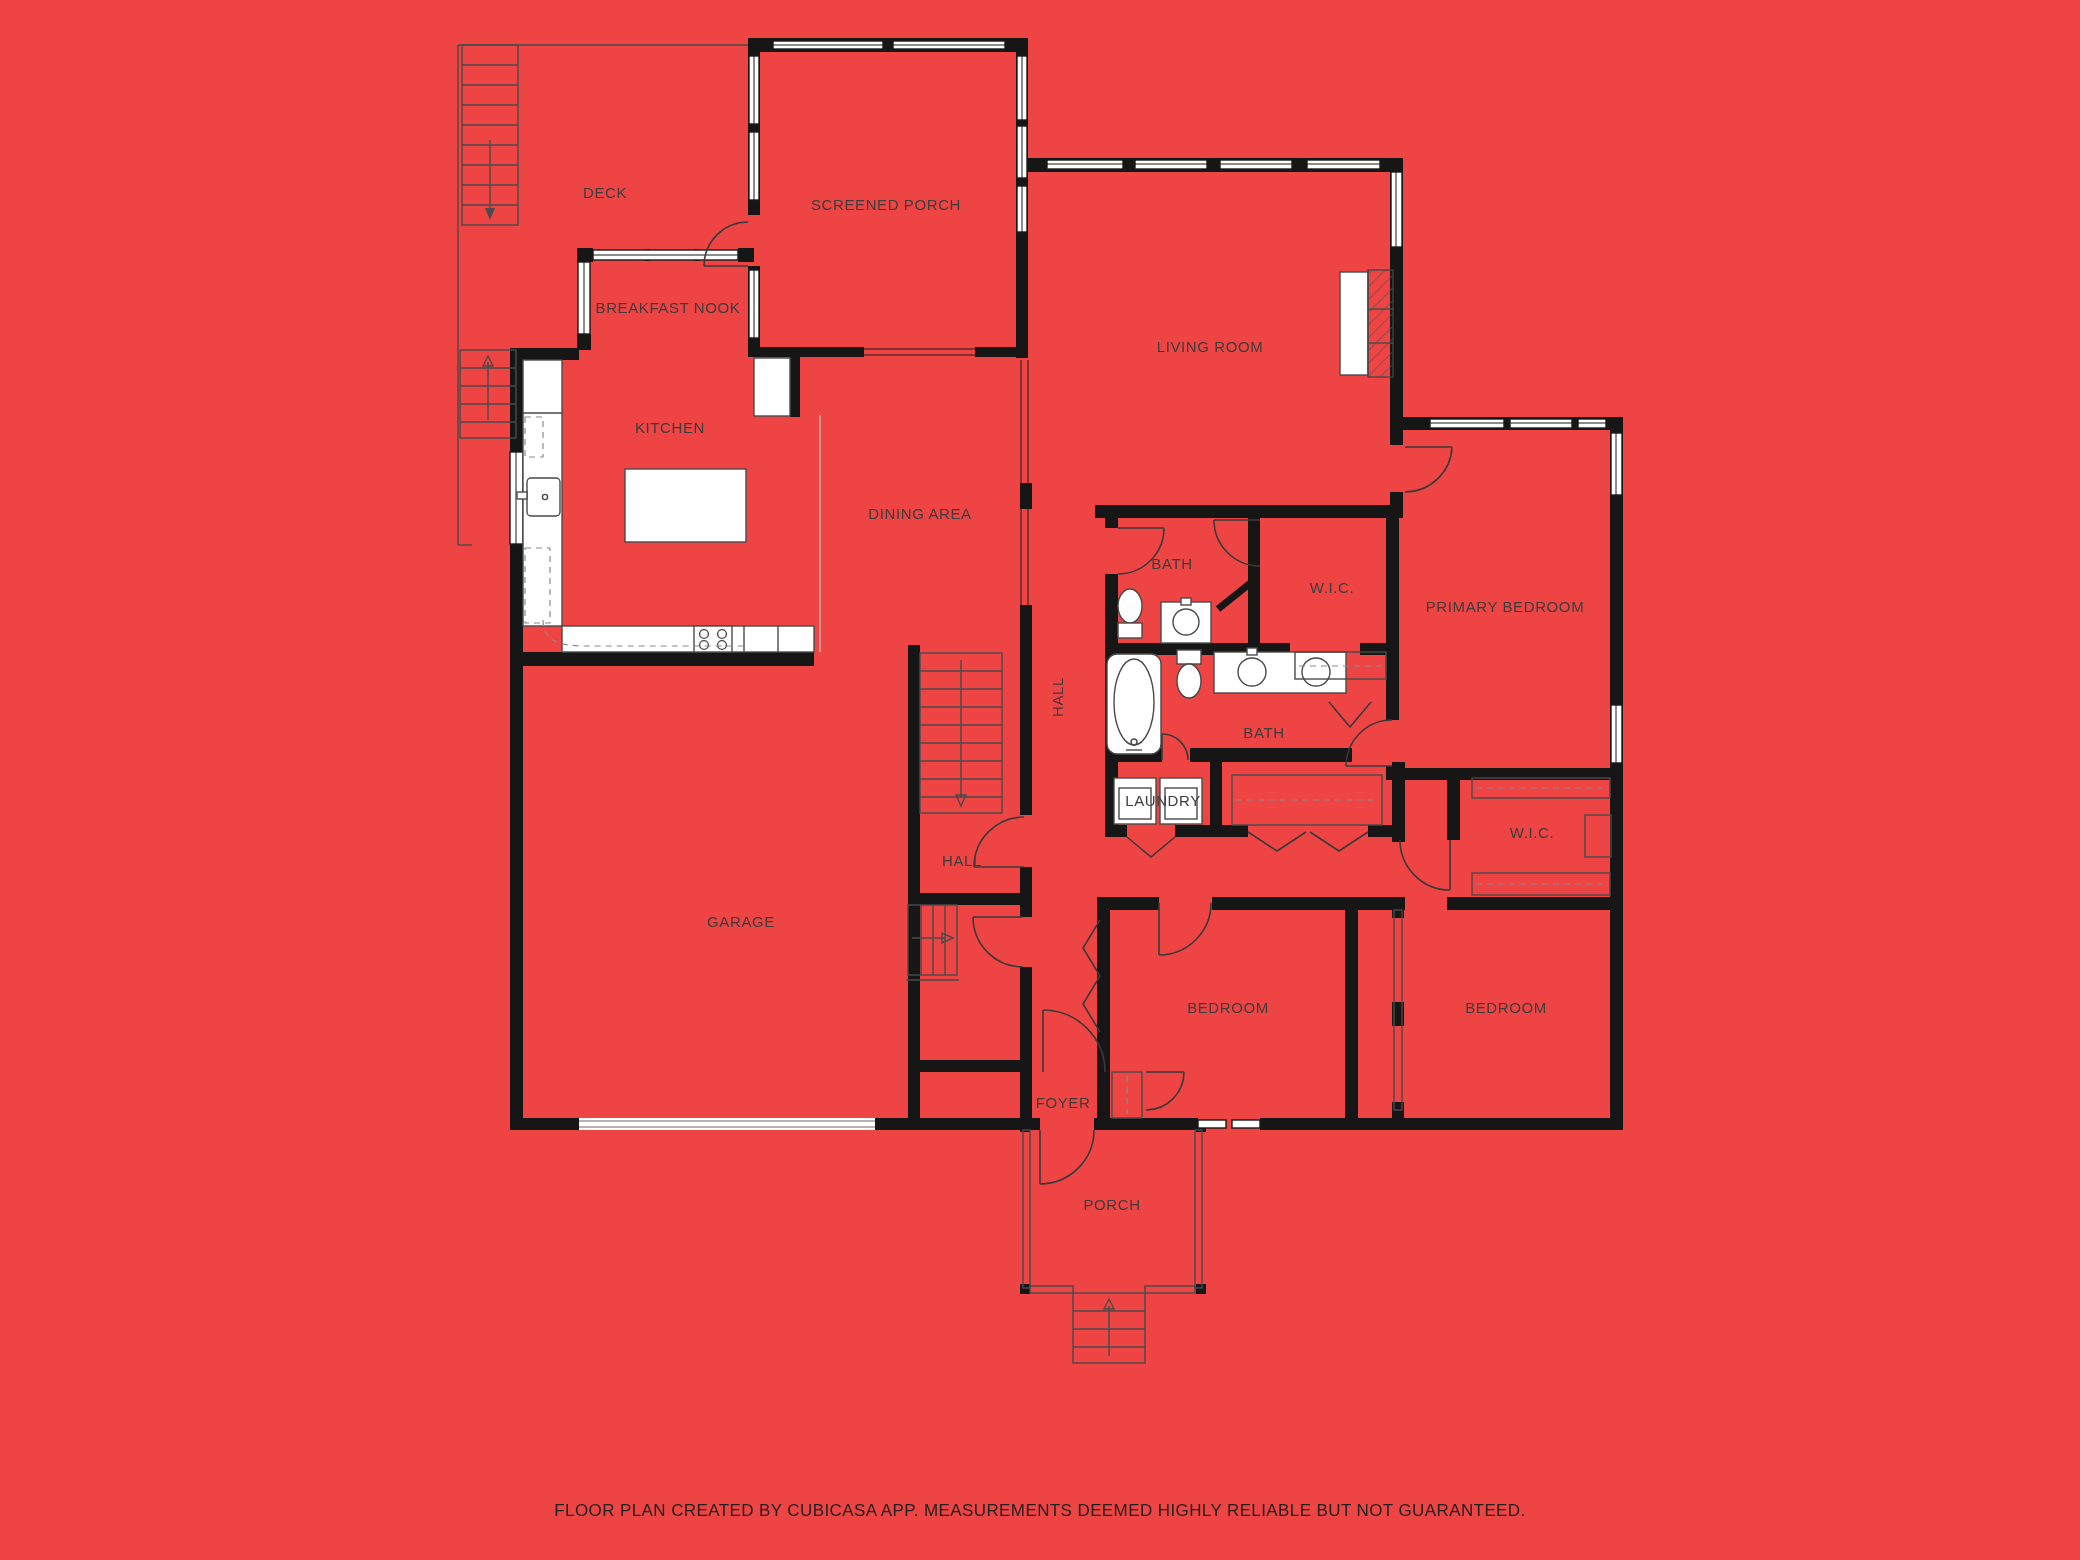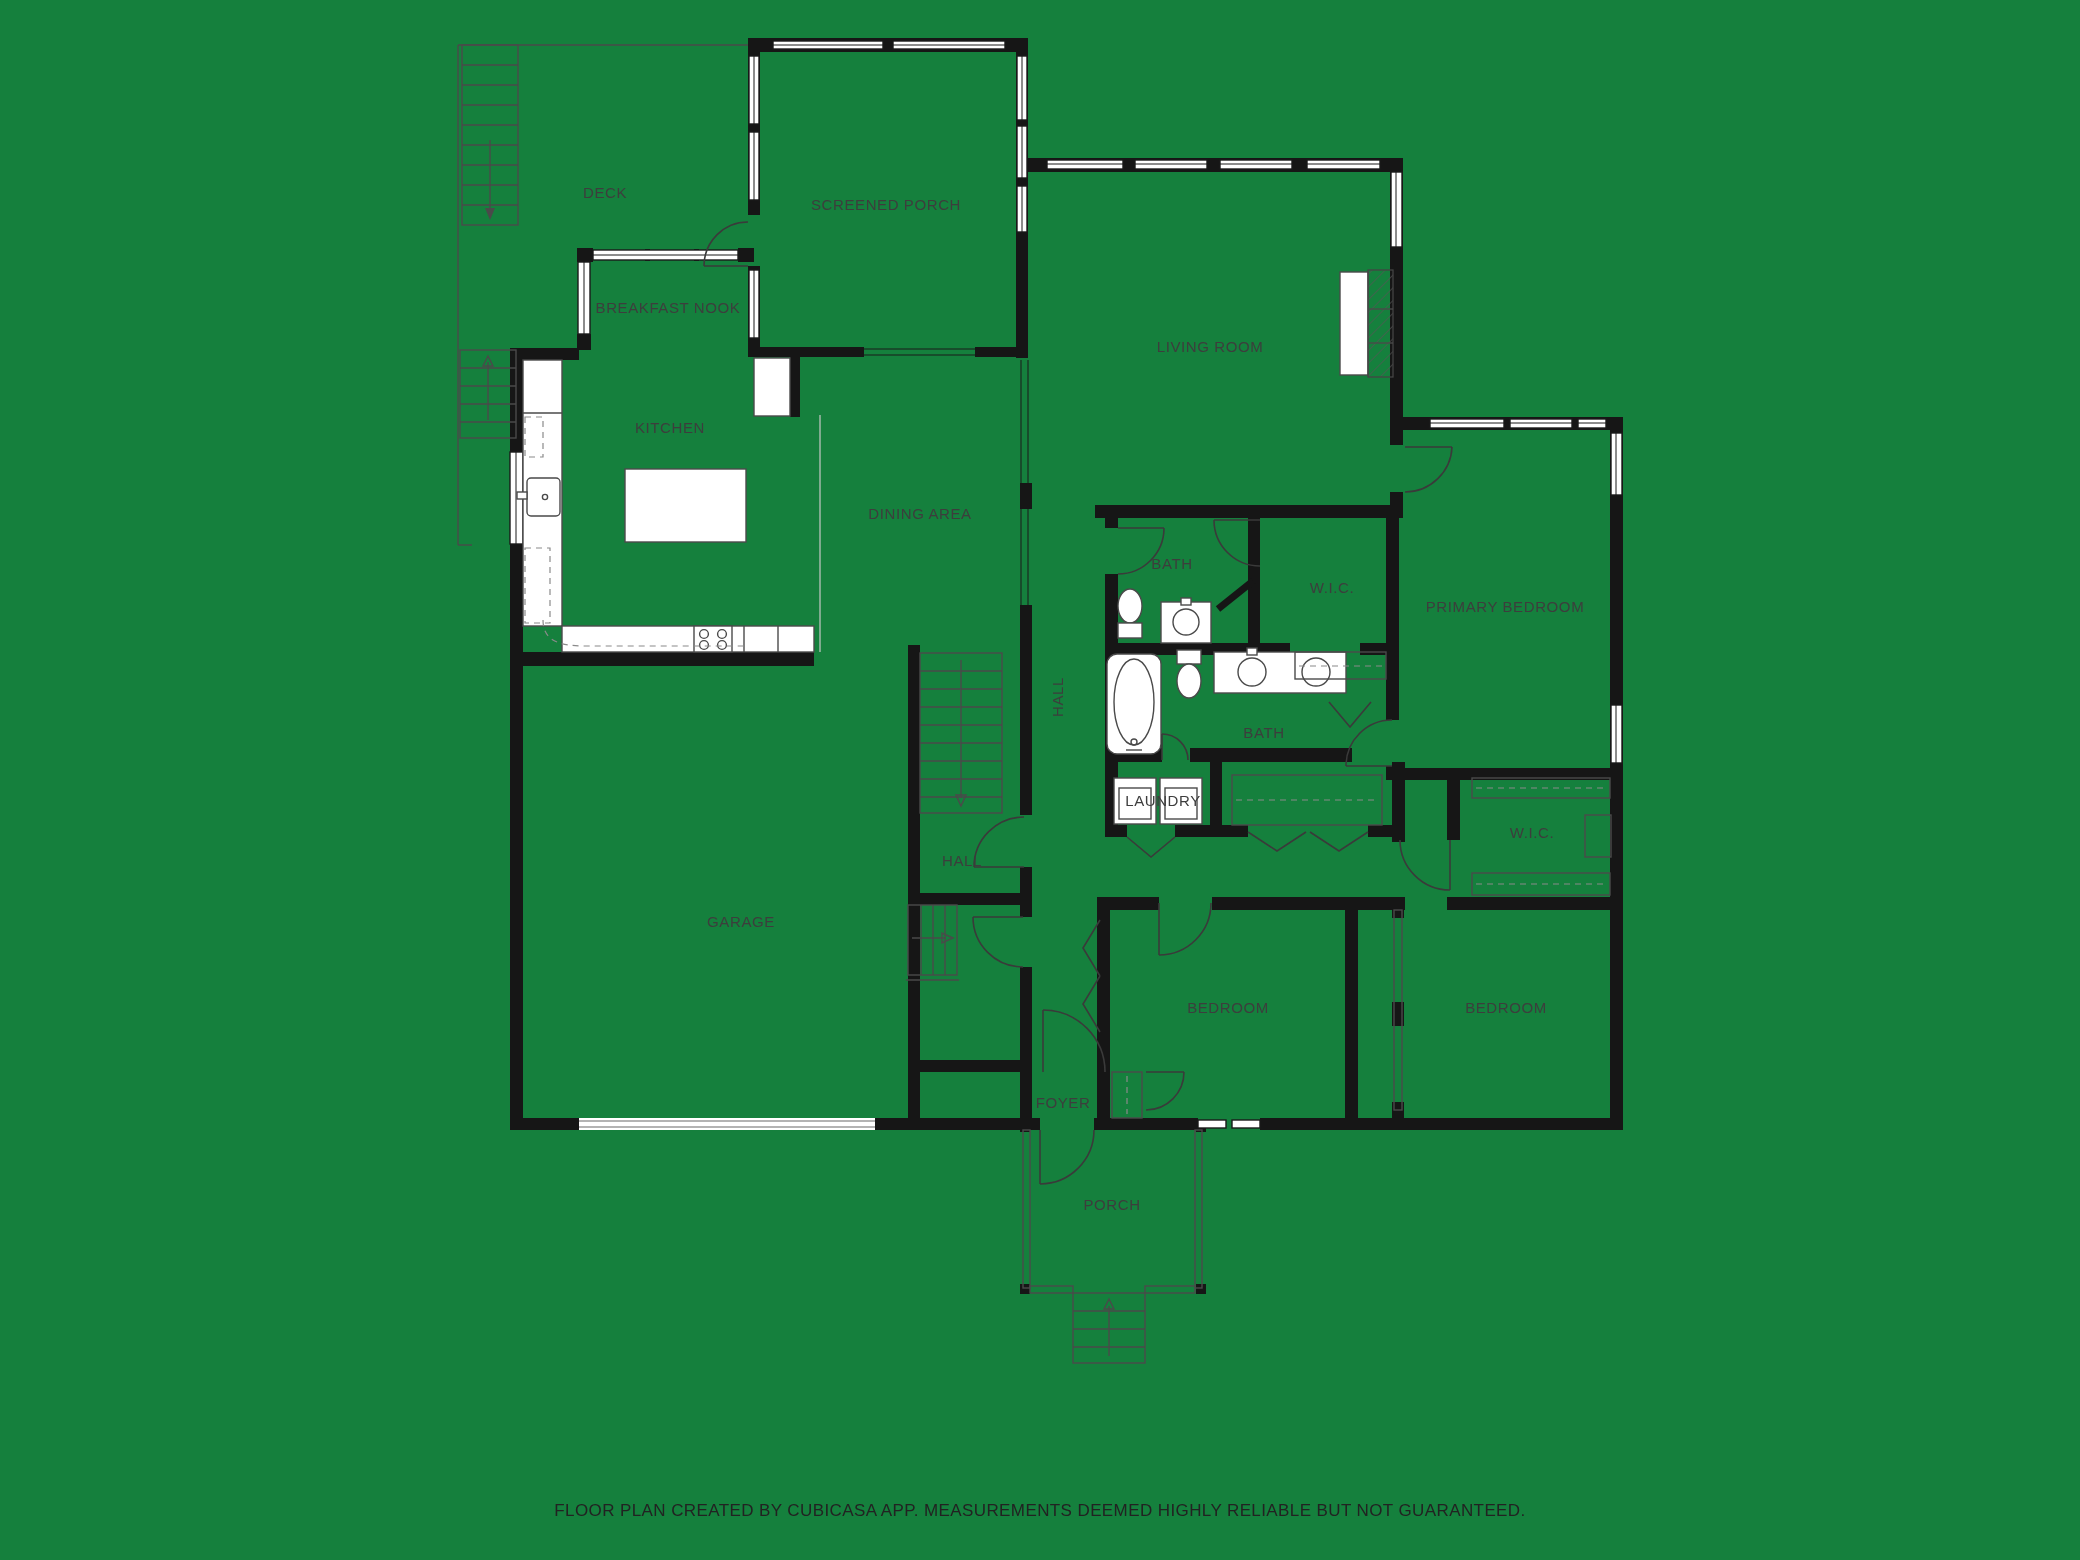--- a/index.html
+++ b/index.html
@@ -1,16 +1,16 @@
 <!DOCTYPE html>
 <html><head>
 <meta charset="utf-8">
 <style>
   html,body{margin:0;padding:0;background:#ffffff;}
-  .page{width:2080px;height:1560px;position:relative;background:#15803d;font-family:"Liberation Sans",sans-serif;text-align:right;}
+  .page{width:2080px;height:1560px;position:relative;background:#ef4444;font-family:"Liberation Sans",sans-serif;text-align:right;}
   svg{display:block;}
   text{font-family:"Liberation Sans",sans-serif;font-size:15px;letter-spacing:0.6px;}
   .room-label{font-size:15px;}
   .footer-label{font-size:17px;letter-spacing:0.4px;}
   .thin{stroke:#4a4a4a;stroke-width:1.4;fill:none;}
   .thinf{stroke:#4a4a4a;stroke-width:1.4;fill:#ffffff;}
   .door{stroke:#3a3a3a;stroke-width:1.6;fill:none;}
   .dash{stroke:#8a8a8a;stroke-width:1.2;fill:none;stroke-dasharray:6 5;}
   .winr{fill:#ffffff;stroke:#1a1a1a;stroke-width:1.4;}
   .winl{stroke:#1a1a1a;stroke-width:1;}

